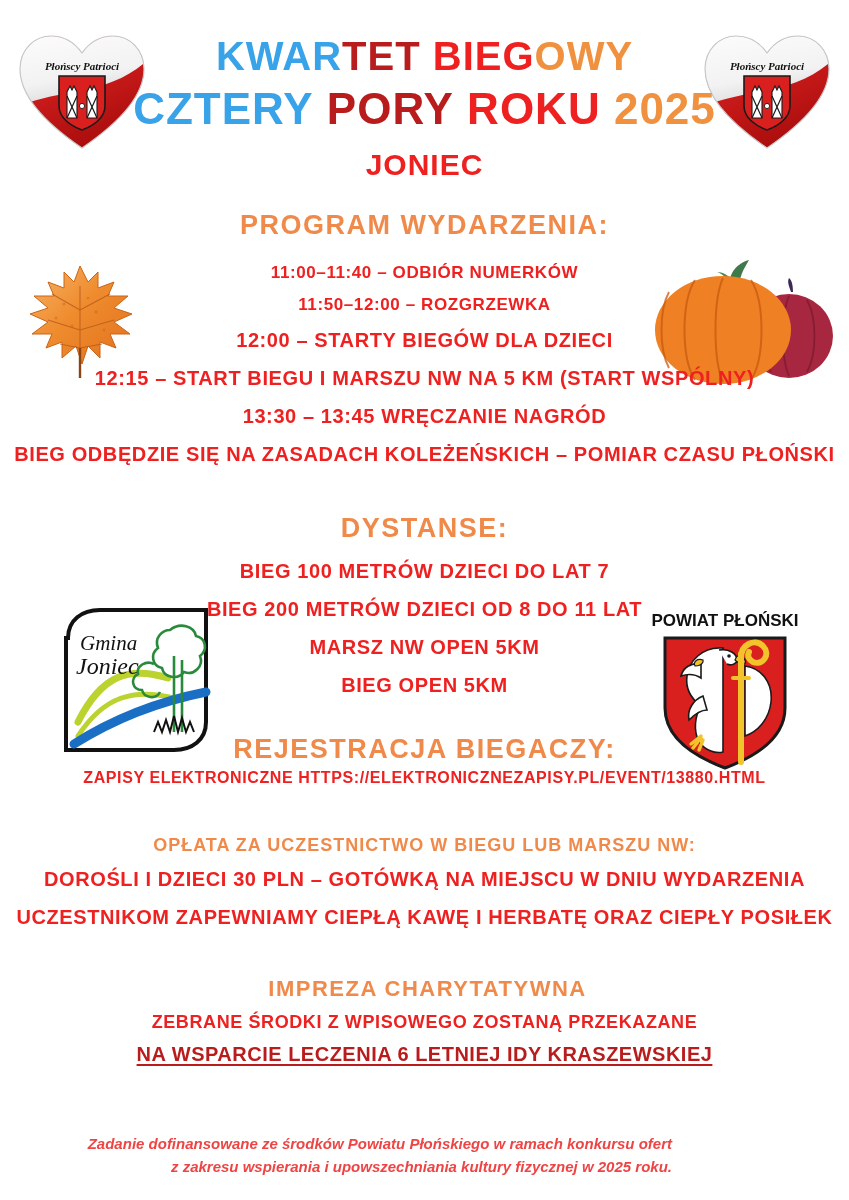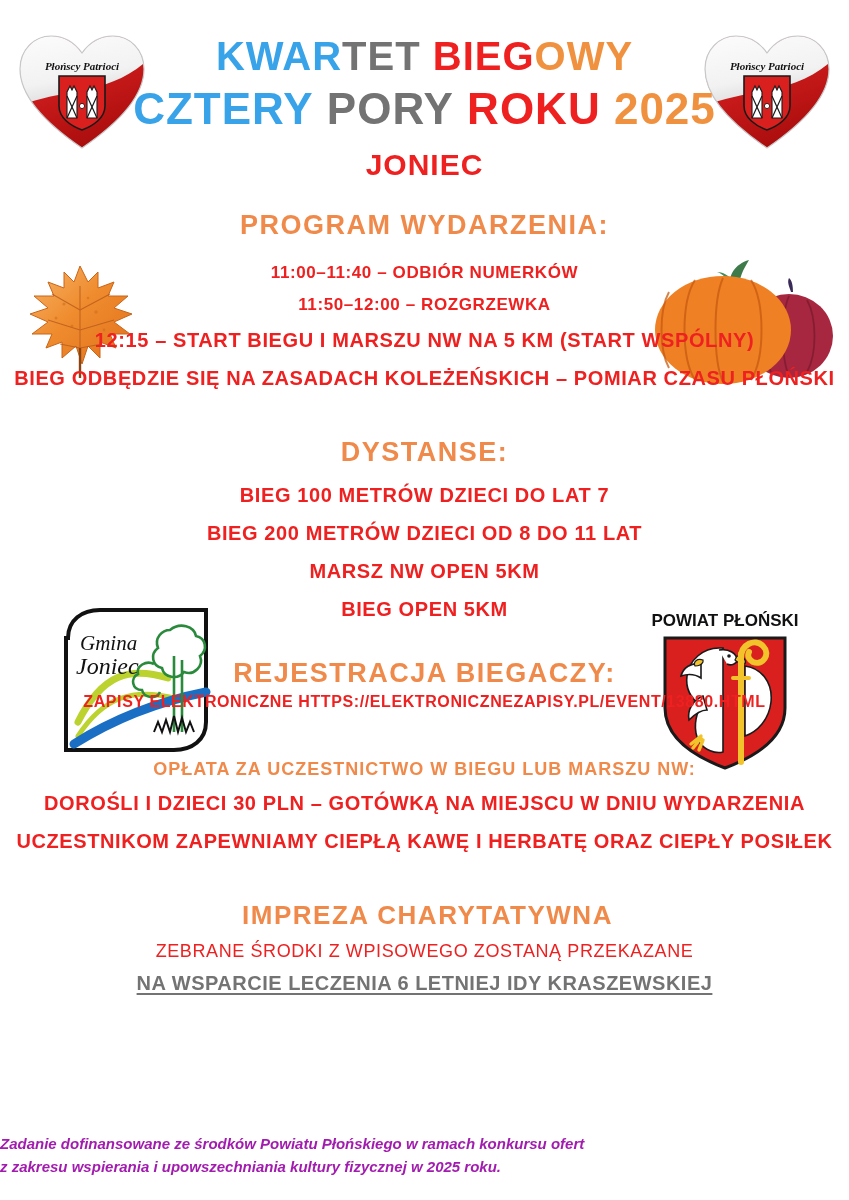--- a/index.html
+++ b/index.html
@@ -93,67 +93,67 @@
 
   .section-head {
     font-size: 27px;
     font-weight: bold;
     letter-spacing: 1.5px;
   }
   .section-head.program  { margin-top: 28px; }
   .section-head.dystanse { margin-top: 40px; }
   .section-head.rejestr  { margin-top: 30px; }
   .section-head.oplata   { font-size: 18px; letter-spacing: 1px; margin-top: 44px; }
-  .section-head.charity  { font-size: 26px; margin-top: 40px; padding-left: 6px; }
+  .section-head.charity  { font-size: 22px; margin-top: 40px; padding-left: 6px; }
 
   .body-line {
     font-size: 17px;
     font-weight: bold;
     letter-spacing: 0.6px;
     line-height: 1.9;
   }
   .body-line.big   { font-size: 20px; }
   .body-line.url   { font-size: 16px; line-height: 1.6; }
 
   .program-list  { margin-top: 16px; }
   .dystanse-list { margin-top: 8px; }
   .oplata-list   { margin-top: 4px; }
 
   .charity-note {
     font-size: 18px;
-    font-weight: normal;
+    font-weight: bold;
     letter-spacing: 0.6px;
     margin-top: 10px;
   }
   .charity-green {
     font-size: 20px;
     font-weight: bold;
     letter-spacing: 0.5px;
     margin-top: 10px;
     text-decoration: underline;
     text-decoration-thickness: 2px;
     text-underline-offset: 3px;
   }
 
   .footer {
     position: absolute;
     left: 0;
     top: 1132px;
     width: 672px;
-    text-align: left;
-    color: #a21caf;
+    text-align: right;
+    color: #ef4444;
     font-size: 15px;
     font-weight: bold;
     font-style: italic;
     line-height: 1.55;
   }
 
   
   .c-blue   { color: #38a3e8; }
-  .c-green  { color: #737373; }
+  .c-green  { color: #b91c1c; }
   .c-red    { color: #ee2020; }
   .c-orange { color: #f0913f; }
   .c-head   { color: #f08a4b; }
 </style>
 </head>
 <body>
 
 <div id="poster">
 
   <div class="heart-logo left">
@@ -336,21 +336,23 @@
     <div class="title-line title-2">
       <span class="c-blue">CZTERY</span>&nbsp;<span class="c-green">PORY</span>&nbsp;<span class="c-red">ROKU</span>&nbsp;<span class="c-orange">2025</span>
     </div>
 
     <div class="city c-red">JONIEC</div>
 
     <div class="section-head program c-head">PROGRAM WYDARZENIA:</div>
     <div class="program-list">
       <div class="body-line c-red">11:00–11:40 – ODBIÓR NUMERKÓW</div>
       <div class="body-line c-red">11:50–12:00 – ROZGRZEWKA</div>
+      <div class="body-line big c-red">12:00 – STARTY BIEGÓW DLA DZIECI</div>
       <div class="body-line big c-red">12:15 – START BIEGU I MARSZU NW NA 5 KM (START WSPÓLNY)</div>
+      <div class="body-line big c-red">13:30 – 13:45 WRĘCZANIE NAGRÓD</div>
       <div class="body-line big c-red">BIEG ODBĘDZIE SIĘ NA ZASADACH KOLEŻEŃSKICH – POMIAR CZASU PŁOŃSKI</div>
     </div>
 
     <div class="section-head dystanse c-head">DYSTANSE:</div>
     <div class="dystanse-list">
       <div class="body-line big c-red">BIEG 100 METRÓW DZIECI DO LAT 7</div>
       <div class="body-line big c-red">BIEG 200 METRÓW DZIECI OD 8 DO 11 LAT</div>
       <div class="body-line big c-red">MARSZ NW OPEN 5KM</div>
       <div class="body-line big c-red">BIEG OPEN 5KM</div>
     </div>

